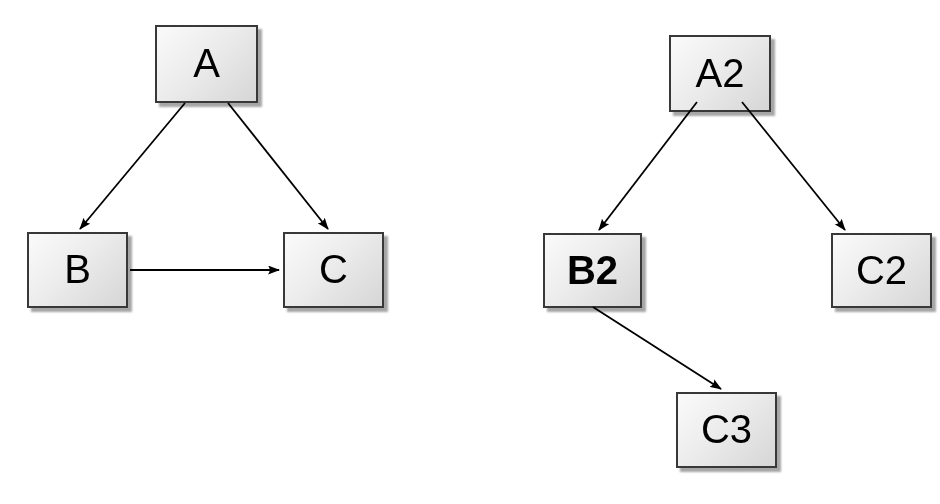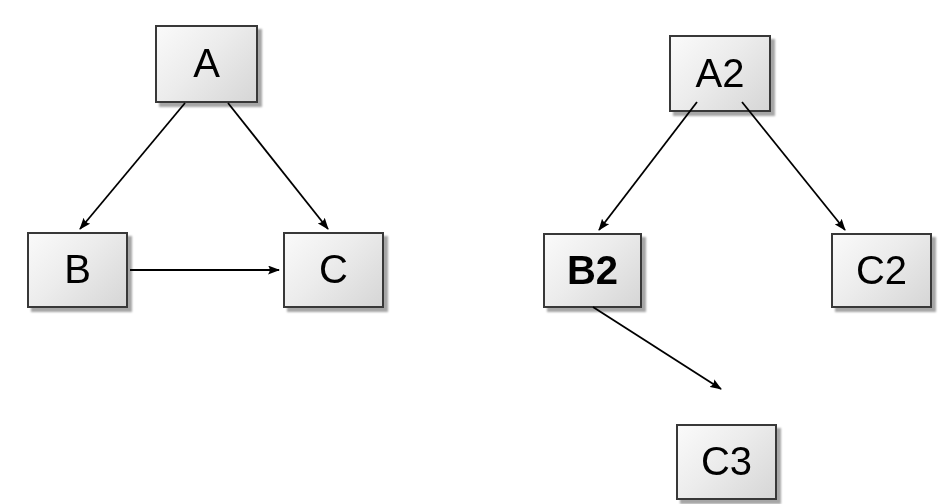--- a/index.html
+++ b/index.html
@@ -58,21 +58,21 @@
 
   <div class="node" style="left: 669px; top: 25px; width: 102px; height: 77px; margin-top: 10px;">
     <span>A2</span>
   </div>
   <div class="node" style="left: 543px; top: 233px; width: 99px; height: 75px; font-weight: bold;">
     <span>B2</span>
   </div>
   <div class="node" style="left: 799px; top: 233px; width: 101px; height: 75px; margin-left: 32px;">
     <span>C2</span>
   </div>
-  <div class="node" style="left: 676px; top: 392px; width: 101px; height: 76px; margin-top: 32px;">
+  <div class="node" style="left: 676px; top: 392px; width: 101px; height: 76px;">
     <span>C3</span>
   </div>
 
   <svg id="edges" viewBox="0 0 940 504" xmlns="http://www.w3.org/2000/svg">
     <defs>
       <marker id="arrowhead" viewBox="0 0 12 9" markerWidth="12" markerHeight="9" refX="11" refY="4.5" orient="auto" markerUnits="userSpaceOnUse">
         <path d="M 0 0 Q 3.5 4.5 0 9 L 12 4.5 Z" fill="#000000"></path>
       </marker>
     </defs>
   <line x1="185" y1="103" x2="80" y2="229" stroke="#000000" stroke-width="1.8" marker-end="url(#arrowhead)"></line>

